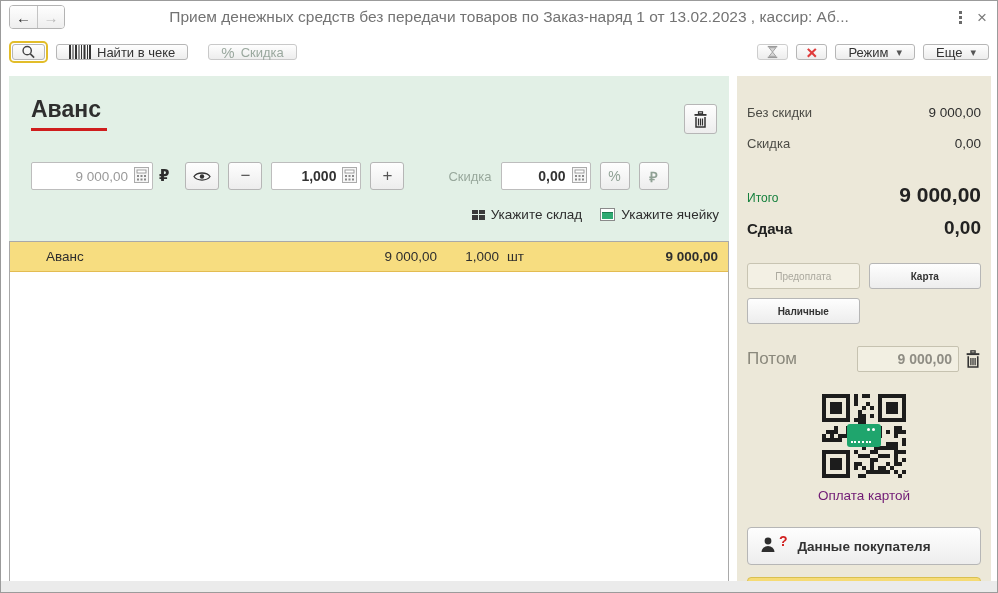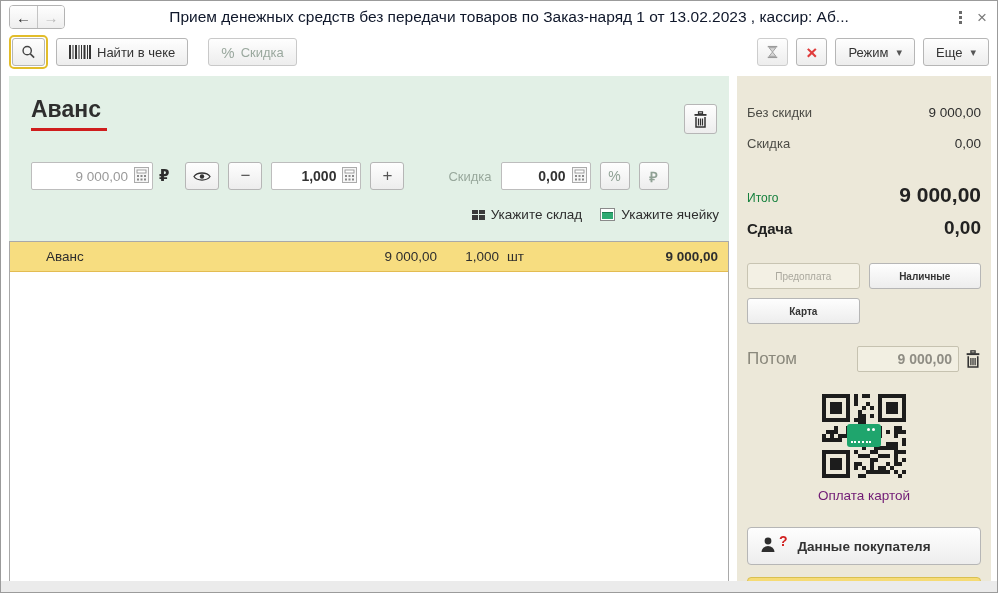--- a/index.html
+++ b/index.html
@@ -5,28 +5,28 @@
   * { margin:0; padding:0; box-sizing:border-box; }
   html,body { width:998px; height:593px; font-family:"Liberation Sans","DejaVu Sans",sans-serif; background:#fff; }
   .window { position:relative; width:998px; height:593px; background:#ffffff; border:1px solid #9b9b9b; overflow:hidden; }
 
   
   .titlebar { position:absolute; top:0; left:0; right:0; height:32px; display:flex; align-items:center; background:#fff; }
   .nav-group { display:flex; margin-left:8px; border:1px solid #b3b3b3; border-radius:4px; overflow:hidden; height:24px; }
   .nav-btn { width:27px; display:flex; align-items:center; justify-content:center; background:linear-gradient(#fefefe,#eeeeee); font-size:15px; color:#2e2e2e; cursor:pointer; }
   .nav-btn + .nav-btn { border-left:1px solid #c4c4c4; }
   .nav-btn.disabled { color:#b9b9b9; }
-  .title-text { flex:1; text-align:center; font-size:15.5px; color:#0f172a; white-space:nowrap; overflow:hidden; text-overflow:ellipsis; padding:0 6px; }
+  .title-text { flex:1; text-align:center; font-size:15.5px; color:#737373; white-space:nowrap; overflow:hidden; text-overflow:ellipsis; padding:0 6px; }
   .dots-icon { width:14px; height:16px; display:flex; flex-direction:column; align-items:center; justify-content:center; gap:2px; cursor:pointer; margin-right:10px; }
   .dots-icon i { width:3px; height:3px; background:#6b6b6b; }
   .close-icon { font-size:17px; color:#7a7a7a; margin-right:10px; cursor:pointer; line-height:1; }
 
   
   .toolbar { position:absolute; top:32px; left:0; right:0; height:38px; display:flex; align-items:center; background:#fff; padding:0 8px; }
-  .btn { display:inline-flex; align-items:center; justify-content:center; gap:6px; height:28px; background:linear-gradient(#fefefe,#ededed); border:1px solid #b6b6b6; border-radius:3px; color:#333; font-size:13px; cursor:pointer; padding:0 12px; }
+  .btn { display:inline-flex; align-items:center; justify-content:center; gap:6px; height:16px; background:linear-gradient(#fefefe,#ededed); border:1px solid #b6b6b6; border-radius:3px; color:#333; font-size:13px; cursor:pointer; padding:0 12px; }
   .focus-ring { border:2px solid #e2bd2a; border-radius:5px; padding:1px; display:inline-block; line-height:0; }
   .icon-btn { padding:0 8px; }
   .tb-gap { width:8px; } .tb-gap-lg { width:20px; }
   .tb-right { margin-left:auto; display:flex; align-items:center; gap:8px; }
   .btn .caret { font-size:11px; color:#555; margin-left:2px; }
   .btn.disabled-soft { color:#9aa89e; border-color:#c9c9c9; }
   .x-glyph { color:#e03c3c; font-size:19px; font-weight:bold; line-height:1; }
 
   
   .content-bg { position:absolute; top:70px; left:0; right:0; bottom:0; background:#fff; }
@@ -303,24 +303,24 @@
       <div class="sum-row change">
         <span class="lbl">Сдача</span>
         <span class="val">0,00</span>
       </div>
 
       <div class="pay-grid">
         <button class="btn pay-btn off">
             <span>Предоплата</span>
           </button>
         <button class="btn pay-btn">
-            <span>Наличные</span>
+            <span>Карта</span>
           </button>
         <button class="btn pay-btn">
-            <span>Карта</span>
+            <span>Наличные</span>
           </button>
         <span></span>
       </div>
 
       <div class="later-row">
         <span class="later-label">Потом</span>
         <div class="later-field">
           <span>9 000,00</span>
         </div>
         <span class="later-trash">

